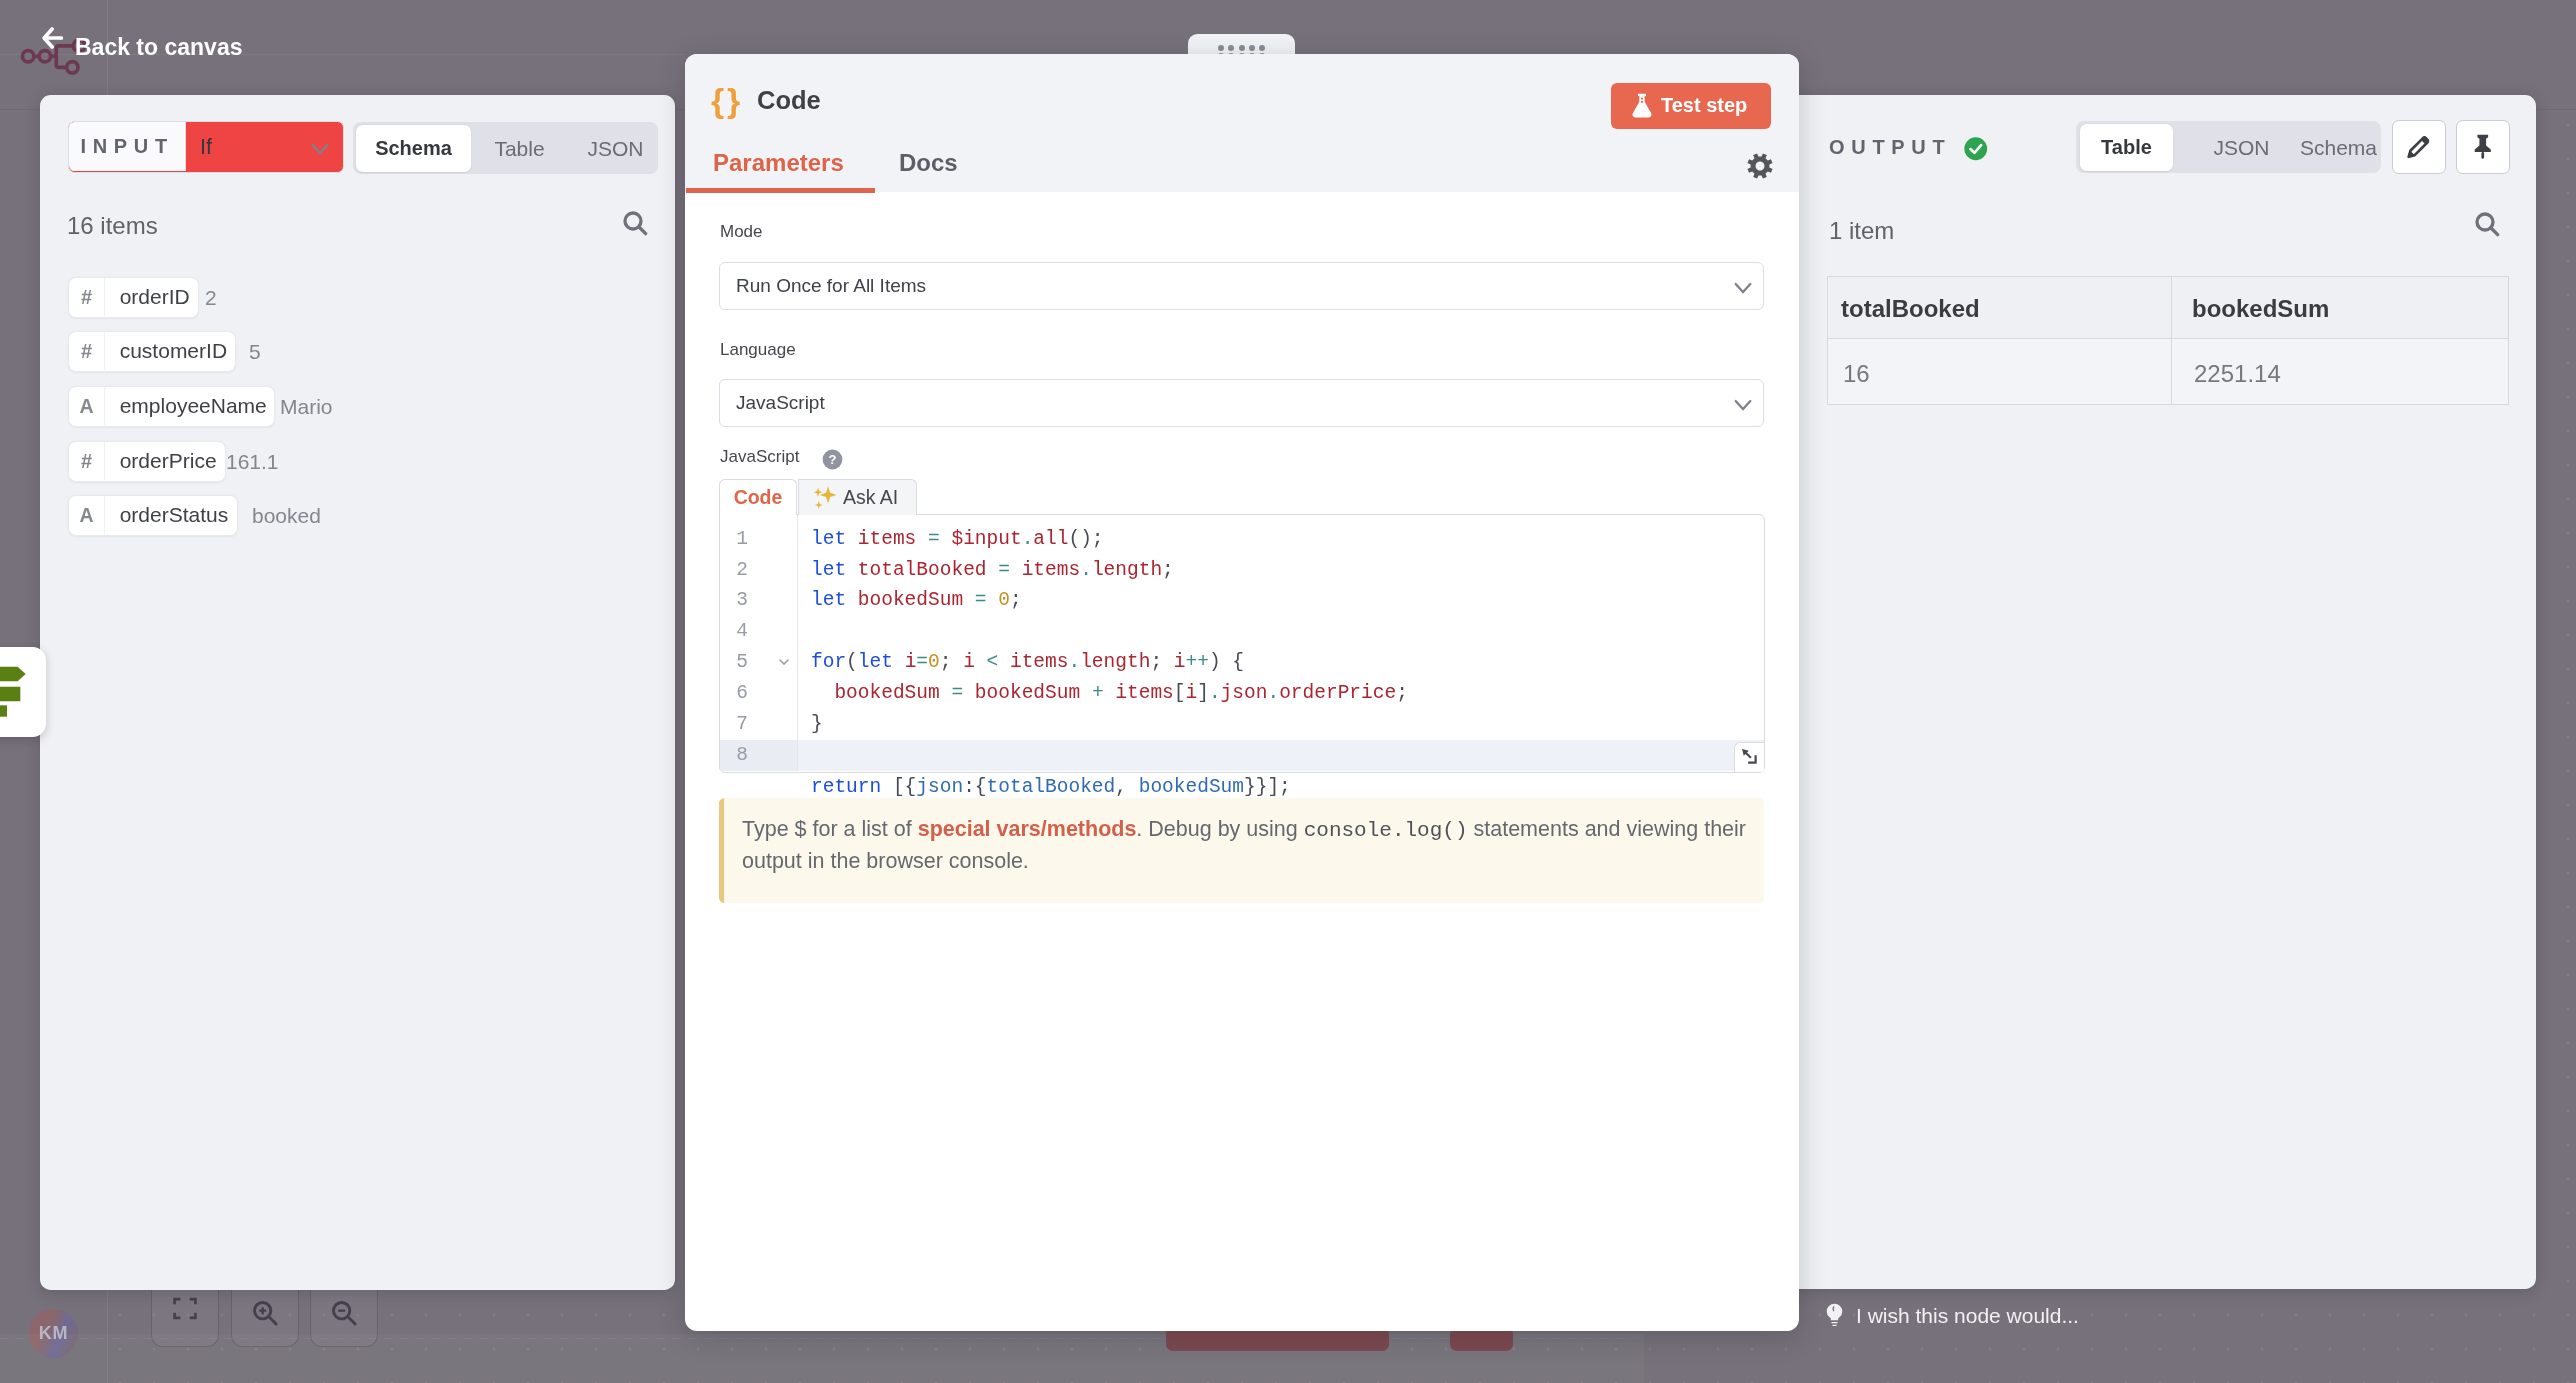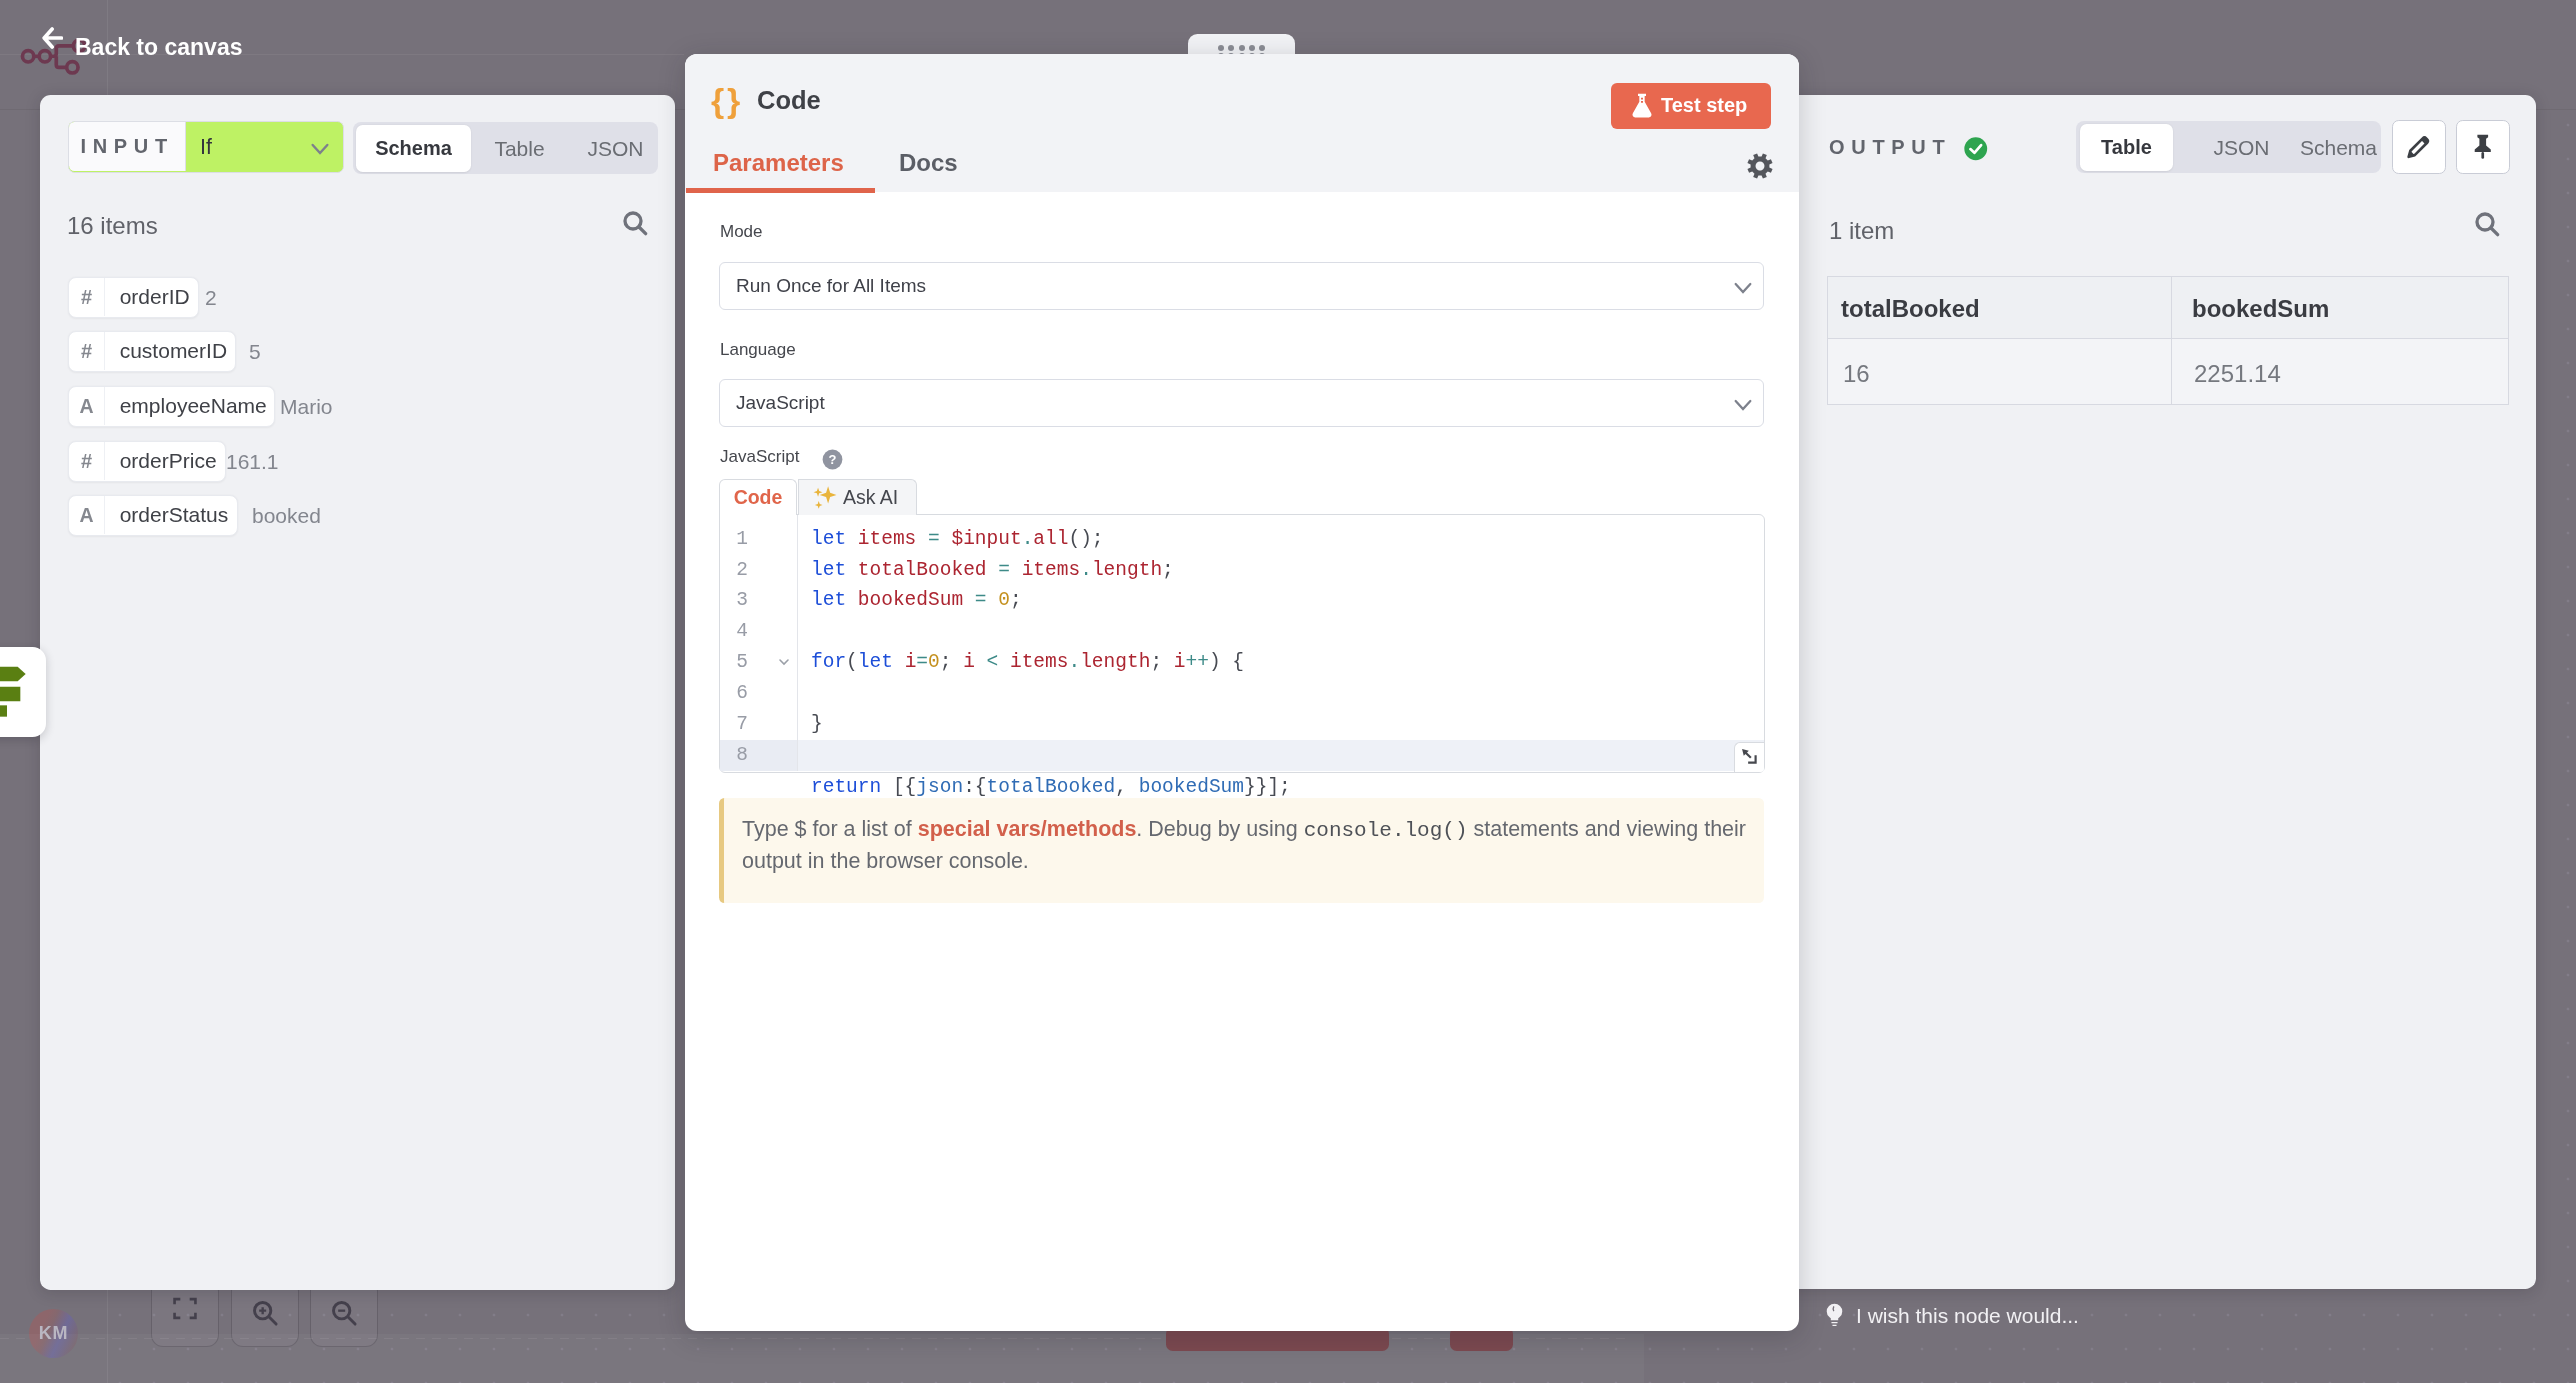--- a/index.html
+++ b/index.html
@@ -54,21 +54,21 @@
   .cline { position:absolute; left:91px; height:31px; line-height:31px; font-family:"Liberation Mono",monospace; font-size:19.5px; color:#474a52; white-space:pre; }
   #activeline { position:absolute; left:78px; top:225px; width:966px; height:31px; background:#eef1f7; }
   #activegut { position:absolute; left:0; top:225px; width:78px; height:31px; background:#e9ecf3; }
   .kw { color:#1d4ed8; } .vn { color:#ac2531; } .op { color:#3d8a88; } .num { color:#c4901e; } .pb { color:#306cb5; }
   
   #hint { position:absolute; left:719px; top:798px; width:1045px; height:105px; background:#fdf8ec; border-left:5.4px solid #e7c981; border-radius:5.4px; }
   #hint .t { position:absolute; left:18px; top:16px; font-size:21.5px; color:#65686f; line-height:31px; width:1016px;}
   #hint b { color:#d2604b; }
   #hint code { font-family:"Liberation Mono",monospace; font-size:21px; color:#4e5157; }
   
-  #inputsel { position:absolute; left:68px; top:121px; width:276px; height:52px; background:#bef264; border:1.3px solid #dcdee5; border-radius:6.7px; }
+  #inputsel { position:absolute; left:68px; top:121px; width:276px; height:52px; background:#ef4444; border:1.3px solid #dcdee5; border-radius:6.7px; }
   #inputsel .seg1 { position:absolute; left:0; top:0; width:117px; height:49px; border-right:1.3px solid #dcdee5; background:#fafafc; border-radius:5.4px 0 0 5.4px; }
   #inputsel .lab { position:absolute; left:11.4px; top:13.4px; font-size:20px; font-weight:bold; color:#62656d; letter-spacing:6.7px; }
   #inputsel .val { position:absolute; left:131px; top:12.7px; font-size:21.5px; color:#34363c; }
   .toggle { position:absolute; height:52px; background:#dfe0e8; border-radius:8px; }
   .tgl-active { position:absolute; height:47px; background:#fff; border-radius:6.7px; text-align:center; font-weight:bold; color:#36383e; font-size:20px; box-shadow:0 0.7px 2px rgba(0,0,0,0.08); }
   .tgl-item { position:absolute; height:47px; line-height:47px; text-align:center; font-weight:normal; color:#6a6d73; font-size:21px; }
   .items-count { position:absolute; font-size:24px; color:#606269; }
   
   .pill { position:absolute; left:68px; height:41px; background:#fff; border:1.3px solid #e8eaef; border-radius:8px; box-shadow:0 0.7px 2px rgba(0,0,0,0.05); }
   .pill .ic { position:absolute; left:0; top:0; width:36px; height:38px; border-right:1.3px solid #eef0f4; color:#85888f; font-weight:bold; font-size:20px; text-align:center; line-height:38px; }
@@ -306,20 +306,21 @@
   <div class="gnum" style="top:163px;">6</div>
   <div class="gnum" style="top:194px;">7</div>
   <div class="gnum" style="top:225px;">8</div>
   <svg class="abs" style="left:58px; top:143px;" width="12" height="8" viewBox="0 0 18 12">
       <path d="M3 3 L9 9 L15 3" stroke="#9ba0a8" stroke-width="2.4" fill="none" stroke-linecap="round"></path>
     </svg>
   <div class="cline" style="top:8.7px;"><span class="kw">let</span> <span class="vn">items</span> <span class="op">=</span> <span class="vn">$input</span><span class="op">.</span><span class="vn">all</span>();</div>
   <div class="cline" style="top:40px;"><span class="kw">let</span> <span class="vn">totalBooked</span> <span class="op">=</span> <span class="vn">items</span><span class="op">.</span><span class="vn">length</span>;</div>
   <div class="cline" style="top:70px;"><span class="kw">let</span> <span class="vn">bookedSum</span> <span class="op">=</span> <span class="num">0</span>;</div>
   <div class="cline" style="top:132px;"><span class="kw">for</span>(<span class="kw">let</span> <span class="vn">i</span><span class="op">=</span><span class="num">0</span>; <span class="vn">i</span> <span class="op">&lt;</span> <span class="vn">items</span><span class="op">.</span><span class="vn">length</span>; <span class="vn">i</span><span class="op">++</span>) {</div>
+  <div class="cline" style="top:163px;">  <span class="vn">bookedSum</span> <span class="op">=</span> <span class="vn">bookedSum</span> <span class="op">+</span> <span class="vn">items</span>[<span class="vn">i</span>]<span class="op">.</span><span class="vn">json</span><span class="op">.</span><span class="vn">orderPrice</span>;</div>
   <div class="cline" style="top:194px;">}</div>
   <div class="cline" style="top:225px;margin-top:32px;"><span class="kw">return</span> [{<span class="pb">json</span>:{<span class="pb">totalBooked</span>, <span class="pb">bookedSum</span>}}];</div>
   <div class="abs" style="left:1014px; top:227px; width:30px; height:29.5px; background:#fff; border:1.3px solid #d8dbe0; border-radius:6px 0 4px 0; border-right:none; border-bottom:none;"></div>
   <svg class="abs" style="left:1020px; top:232px;" width="19" height="19" viewBox="0 0 28 28">
     <g stroke="#46484e" stroke-width="3.2" fill="none">
       <path d="M6.5 6.5 L16 16"></path>
       <path d="M23 12 V23 H12"></path>
     </g>
     <path d="M3 3 L13 5.5 L5.5 13 Z" fill="#46484e"></path>
   </svg>

